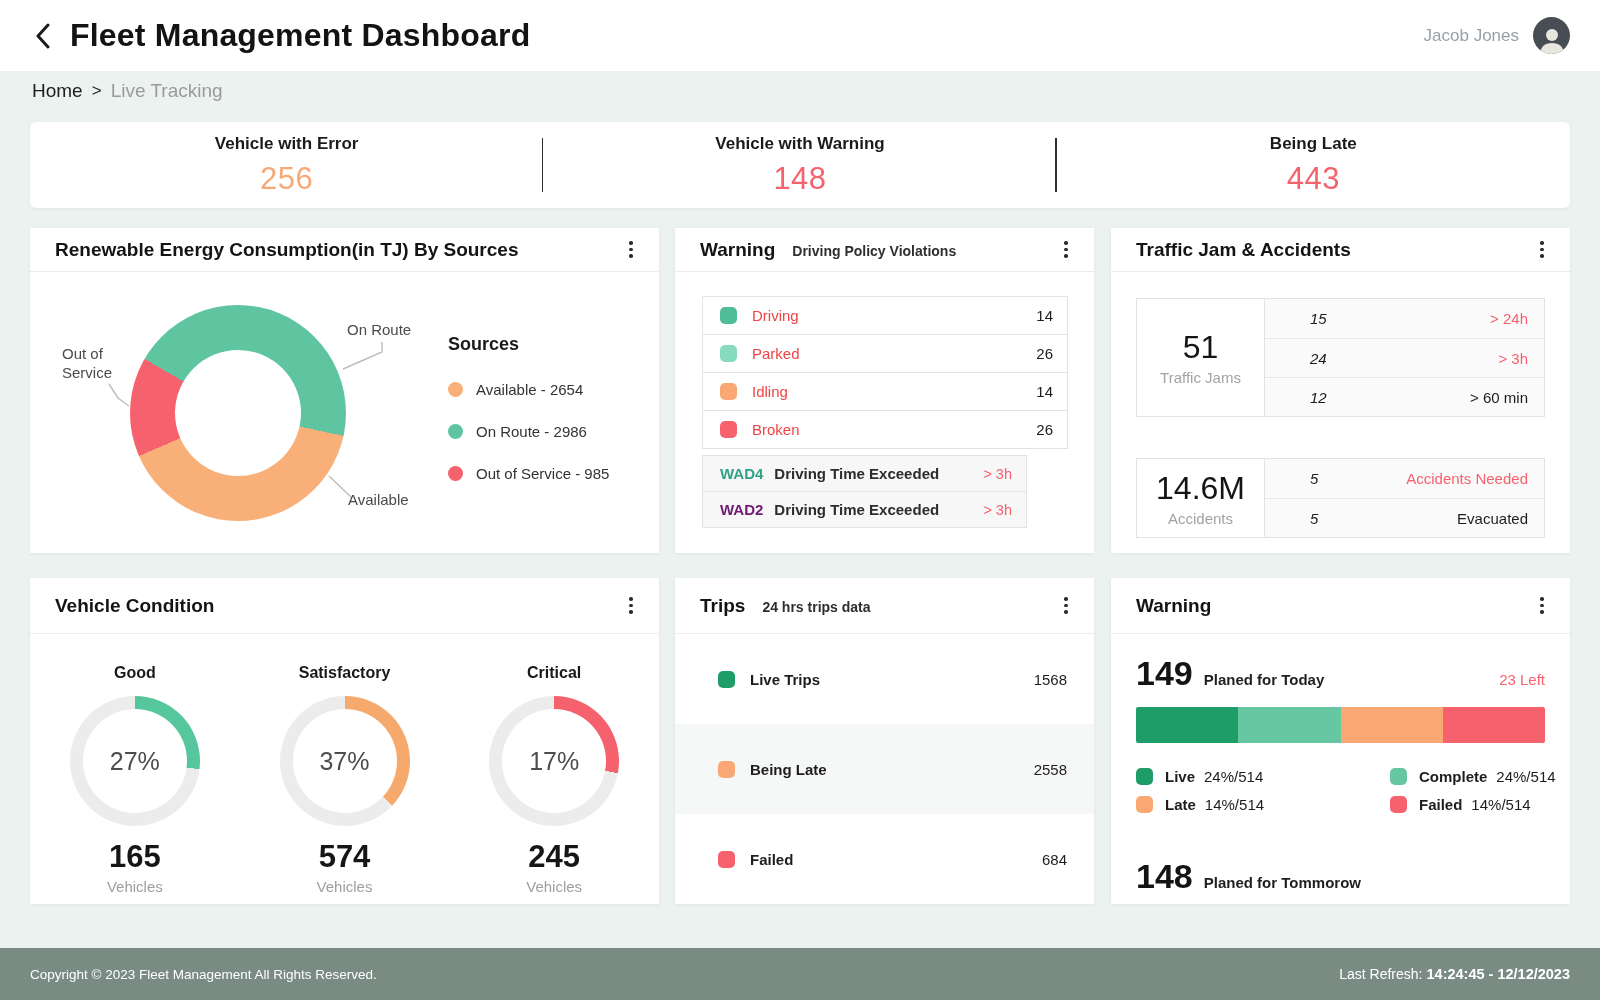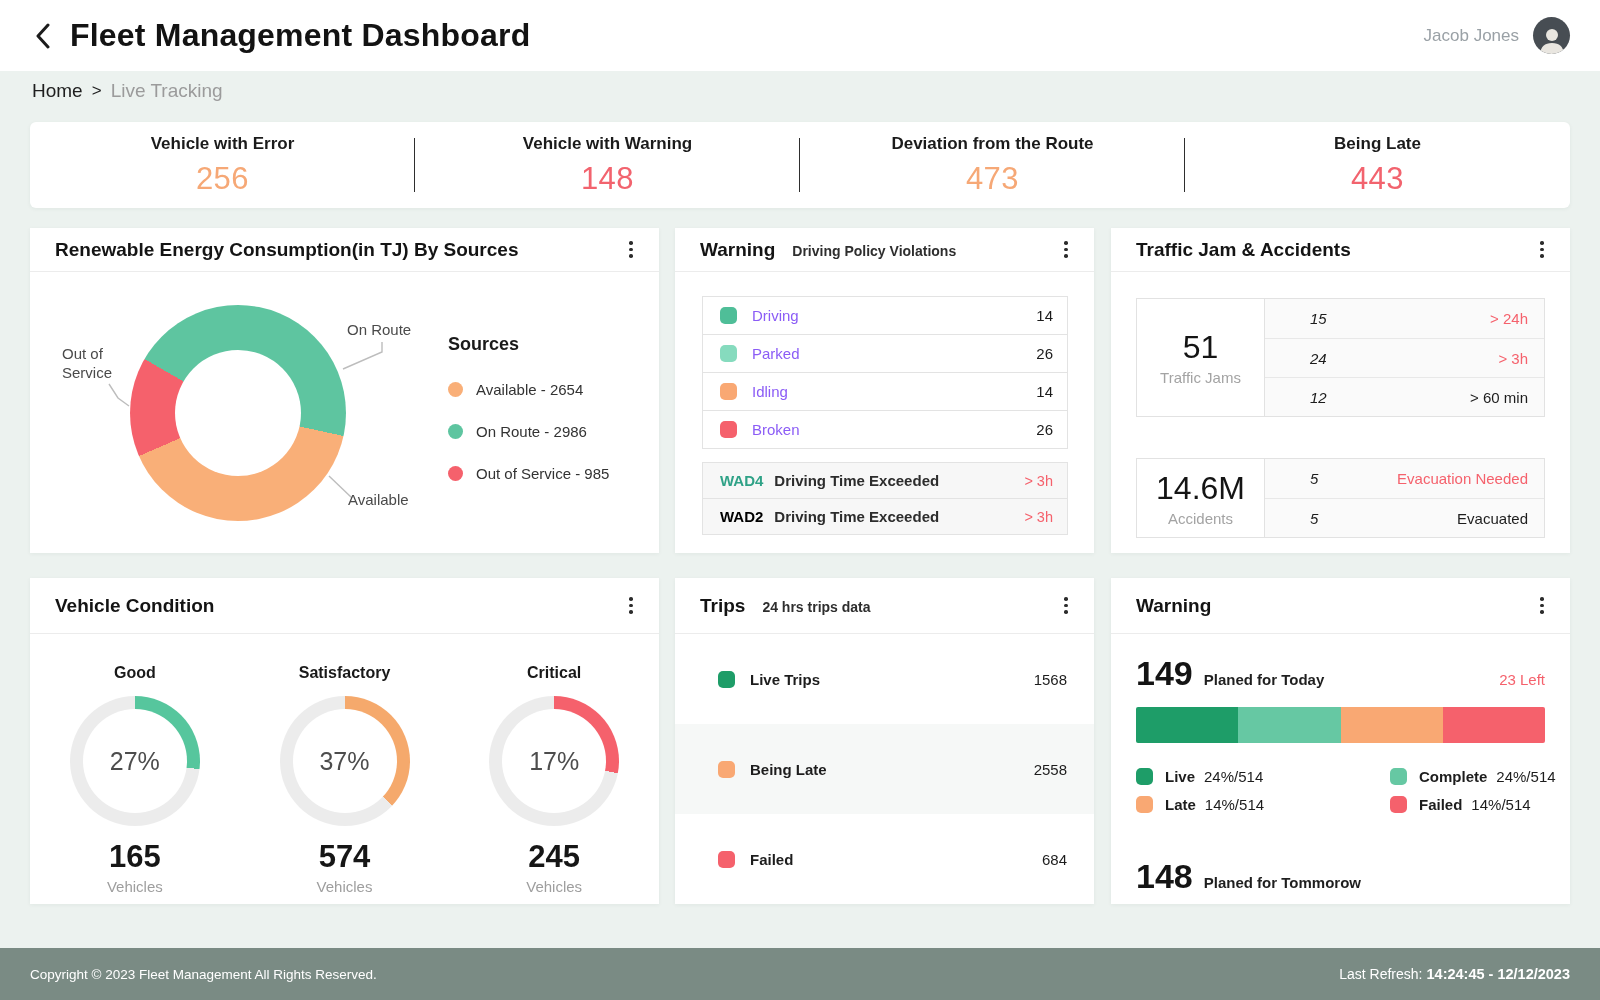--- a/index.html
+++ b/index.html
@@ -59,23 +59,23 @@
   .legend-title { font-size:18px; font-weight:600; color:#1a1a1a; margin-bottom:26px; }
   .legend-item { display:flex; align-items:center; margin-bottom:25px; }
   .legend-dot { width:15px; height:15px; border-radius:50%; margin-right:13px; flex:none; }
   .legend-text { font-size:15px; color:#333; }
 
   
   .policy-rows { position:absolute; left:27px; width:366px; top:24px; }
   .prow { height:39px; border:1px solid #e3e3e3; margin-top:-1px; display:flex; align-items:center; padding:0 14px 0 17px; background:#fff; }
   .prow:first-child { margin-top:0; }
   .chip { width:17px; height:17px; border-radius:5px; margin-right:15px; flex:none; }
-  .prow-label { font-size:15px; color:#8b5cf6; }
+  .prow-label { font-size:15px; color:#ef4444; }
   .prow-val { margin-left:auto; font-size:15px; color:#1c1c1c; }
-  .policy-alerts { position:absolute; left:27px; width:366px; top:190px; }
+  .policy-alerts { position:absolute; left:27px; width:325px; top:183px; }
   .arow { height:37px; border:1px solid #e3e3e3; margin-top:-1px; background:#f7f7f7; display:flex; align-items:center; padding:0 14px 0 17px; }
   .arow:first-child { margin-top:0; }
   .acode { font-size:15px; font-weight:700; margin-right:11px; }
   .alabel { font-size:15px; font-weight:600; color:#2c2c2c; }
   .aval { margin-left:auto; font-size:14.5px; font-weight:500; }
 
   
   .ttable { position:absolute; left:25px; width:409px; display:flex; border:1px solid #e2e2e2; }
   .ttable.jams { top:26px; }
   .ttable.accidents { top:186px; }
@@ -153,24 +153,20 @@
 </nav>
 
 <section class="stats-bar">
   <div class="stat">
     <div class="stat-label">Vehicle with Error</div>
     <div class="stat-value" style="color: rgb(246, 168, 118);">256</div>
   </div>
   <div class="stat">
     <div class="stat-label">Vehicle with Warning</div>
     <div class="stat-value" style="color: rgb(242, 99, 110);">148</div>
-  </div>
-  <div class="stat">
-    <div class="stat-label">Deviation from the Route</div>
-    <div class="stat-value" style="color: rgb(246, 168, 118);">473</div>
   </div>
   <div class="stat">
     <div class="stat-label">Being Late</div>
     <div class="stat-value" style="color: rgb(242, 99, 110);">443</div>
   </div>
 </section>
 
 <section class="card card-energy">
   <div class="card-head">
     <span class="card-title">Renewable Energy Consumption(in TJ) By Sources</span>
@@ -243,21 +239,21 @@
         <span class="prow-val">26</span>
       </div>
     </div>
     <div class="policy-alerts">
       <div class="arow">
         <span class="acode" style="color: rgb(47, 162, 135);">WAD4</span>
         <span class="alabel">Driving Time Exceeded</span>
         <span class="aval" style="color: rgb(245, 97, 108);">&gt; 3h</span>
       </div>
       <div class="arow">
-        <span class="acode" style="color: #000000;">WAD2</span>
+        <span class="acode" style="color: #701a75;">WAD2</span>
         <span class="alabel">Driving Time Exceeded</span>
         <span class="aval" style="color: rgb(245, 97, 108);">&gt; 3h</span>
       </div>
     </div>
   </div>
 </section>
 
 <section class="card card-traffic">
   <div class="card-head">
     <span class="card-title">Traffic Jam &amp; Accidents</span>
@@ -289,21 +285,21 @@
       </div>
     </div>
     <div class="ttable accidents">
       <div class="tleft">
         <div class="tnum">14.6M</div>
         <div class="tsub">Accidents</div>
       </div>
       <div class="trows">
         <div class="trow">
           <span class="trow-val">5</span>
-          <span class="trow-label" style="color: rgb(245, 97, 108);">Evacuation Needed</span>
+          <span class="trow-label" style="color: rgb(245, 97, 108);">Accidents Needed</span>
         </div>
         <div class="trow">
           <span class="trow-val">5</span>
           <span class="trow-label" style="color: rgb(29, 29, 29);">Evacuated</span>
         </div>
       </div>
     </div>
   </div>
 </section>
 

